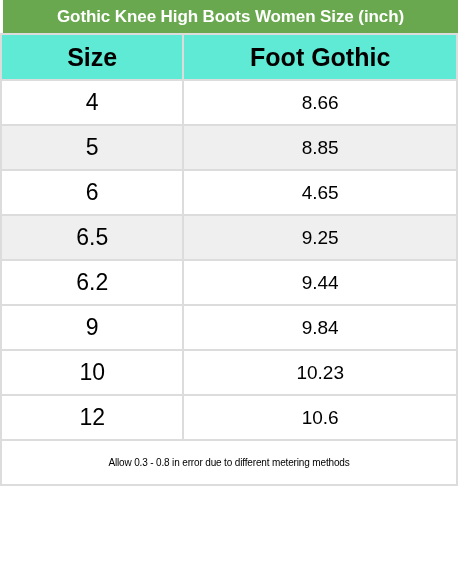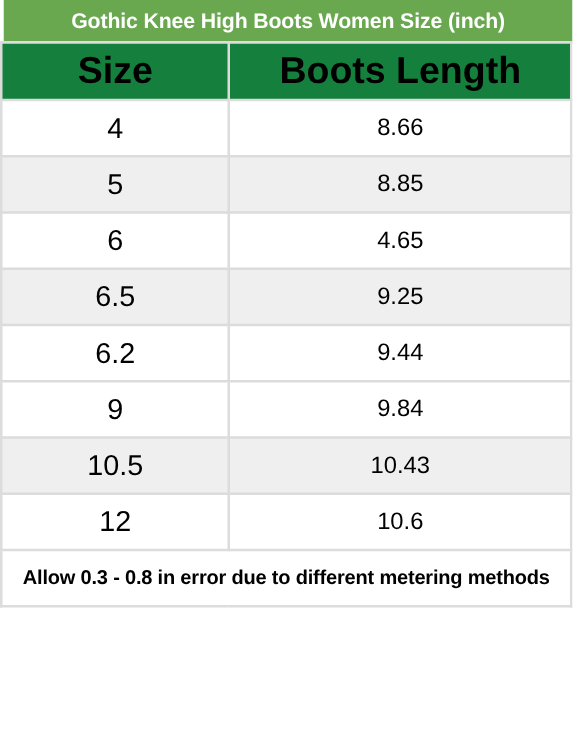--- a/index.html
+++ b/index.html
@@ -45,65 +45,65 @@
   .tbl col.c-len   { width: 60%; }
 
   .tbl th, .tbl td {
     border: 2px solid #dcdcdc;
     text-align: center;
     vertical-align: middle;
     padding: 0;
     color: #000000;
   }
   .tbl th {
-    background: #15803d;
+    background: #5eead4;
     height: 44px;
-    font-size: 30px;
+    font-size: 25px;
     font-weight: bold;
   }
   .tbl td {
     height: 43px;
   }
   .cell-size {
     font-size: 23px;
     font-weight: normal;
   }
   .cell-len {
     font-size: 19px;
     font-weight: normal;
   }
   tr.odd td  { background: #ffffff; }
   tr.even td { background: #efefef; }
 
   .footnote-cell {
     background: #ffffff !important;
     height: 37px;
-    font-size: 16px;
-    font-weight: bold;
+    font-size: 10px;
+    font-weight: normal;
     letter-spacing: -0.15px;
     white-space: nowrap;
     margin-top: 40px;
   }
 </style>
 </head>
 <body>
 
 <div class="chart">
 
   <div class="title-bar">Gothic Knee High Boots Women Size (inch)</div>
 
   <table class="tbl">
     <colgroup>
       <col class="c-size">
       <col class="c-len">
     </colgroup>
     <thead>
       <tr>
         <th>Size</th>
-        <th>Boots Length</th>
+        <th>Foot Gothic</th>
       </tr>
     </thead>
     <tbody id="tbody">
         <tr class="odd">
           <td class="cell-size">4</td>
           <td class="cell-len">8.66</td>
         </tr>
         <tr class="even">
           <td class="cell-size">5</td>
           <td class="cell-len">8.85</td>
@@ -117,23 +117,23 @@
           <td class="cell-len">9.25</td>
         </tr>
         <tr class="odd">
           <td class="cell-size">6.2</td>
           <td class="cell-len">9.44</td>
         </tr>
         <tr class="odd">
           <td class="cell-size">9</td>
           <td class="cell-len">9.84</td>
         </tr>
-        <tr class="even">
-          <td class="cell-size">10.5</td>
-          <td class="cell-len">10.43</td>
+        <tr class="odd">
+          <td class="cell-size">10</td>
+          <td class="cell-len">10.23</td>
         </tr>
         <tr class="odd">
           <td class="cell-size">12</td>
           <td class="cell-len">10.6</td>
         </tr>
       </tbody>
     <tfoot>
       <tr>
         <td class="footnote-cell" colspan="2">Allow 0.3 - 0.8 in error due to different metering methods</td>
       </tr>

